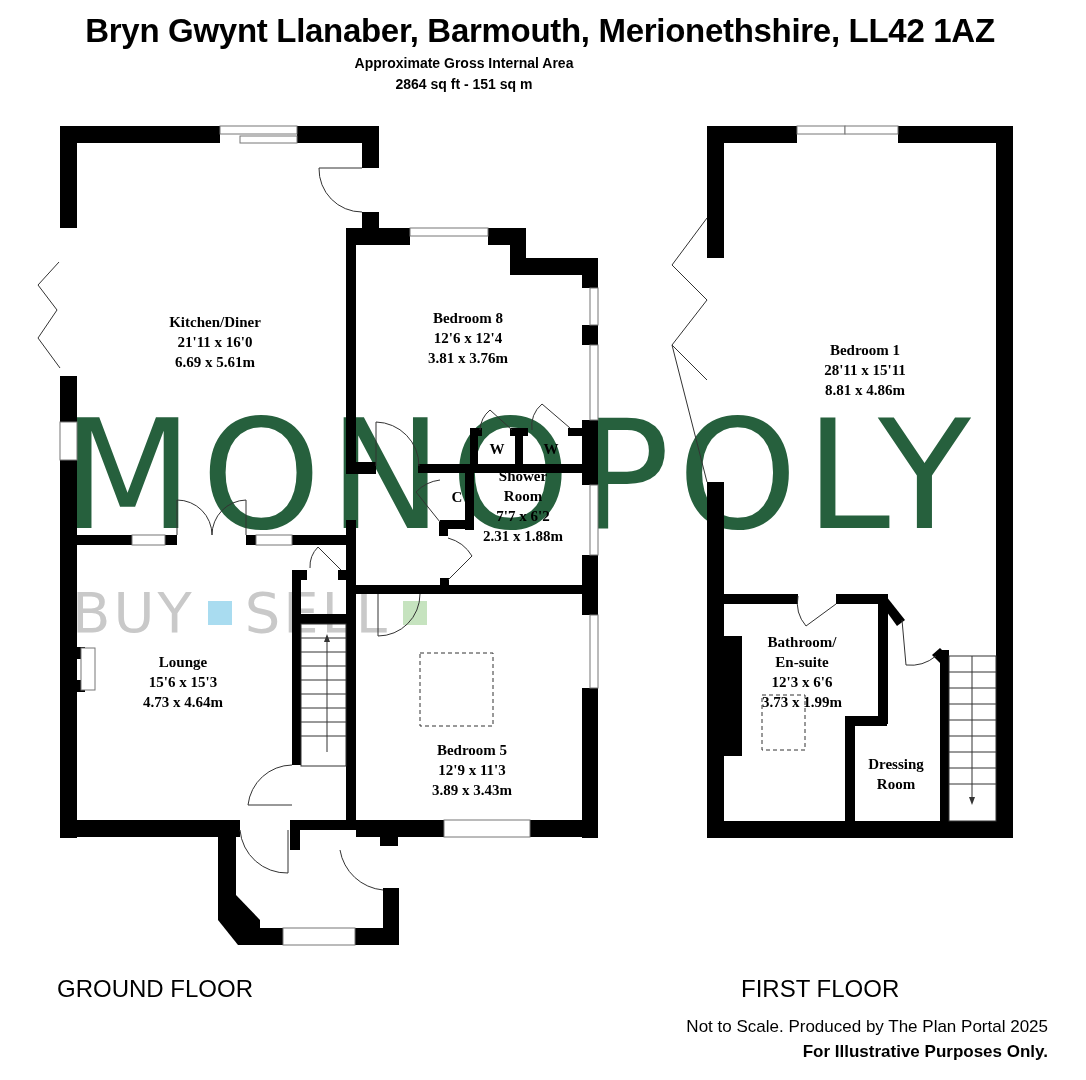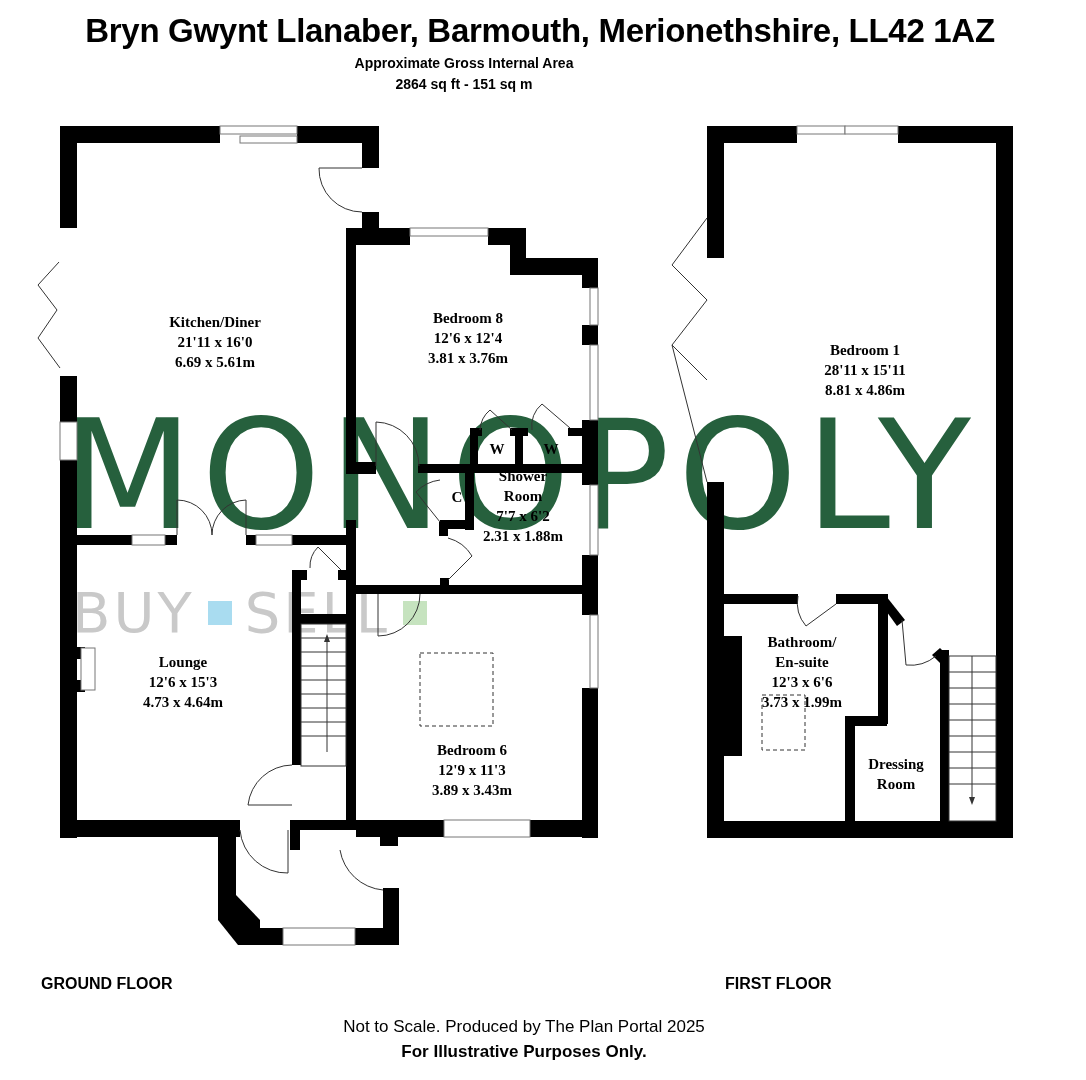--- a/index.html
+++ b/index.html
@@ -1,22 +1,22 @@
 <!DOCTYPE html>
 <html><head>
 <meta charset="utf-8">
 <style>
   html, body { margin: 0; padding: 0; background: #ffffff; }
   body { width: 1086px; height: 1080px; position: relative; overflow: hidden;
          font-family: "Liberation Sans", sans-serif; color: #000; }
   .title { position: absolute; left: 0; width: 1028px; top: 12px; text-align: center;
            font-size: 33px; font-weight: bold; letter-spacing: -0.3px; padding-left: 26px; }
   .sub { position: absolute; left: 0; width: 928px; text-align: center; font-size: 14px; font-weight: bold; }
-  .floor-label { position: absolute; font-size: 16px; font-weight: bold; }
-  .foot { position: absolute; left: 0; width: 1048px; text-align: center; font-size: 17px; }
+  .floor-label { position: absolute; font-size: 24px; font-weight: normal; margin-left: 16px; }
+  .foot { position: absolute; left: 0; width: 1048px; text-align: right; font-size: 17px; }
   svg { position: absolute; left: 0; top: 0; }
   .room-label { position: absolute; text-align: center; font-size: 15px; font-weight: bold; line-height: 20px; transform: translate(-50%, -50%); white-space: nowrap; font-family: Liberation Serif, serif; }
   .wm-big { position: absolute; left: 62px; top: 400px; font-size: 152px; color: #14532d; letter-spacing: 8px; font-family: "DejaVu Sans", sans-serif; font-weight: normal; opacity: 0.92; line-height: 1; }
   .wm-small { position: absolute; left: 72px; top: 585px; font-size: 56px; color: #c9c9c9; letter-spacing: 3px; font-family: "DejaVu Sans", sans-serif; line-height: 1; display: flex; align-items: center; gap: 13px; }
   .sq { display: inline-block; width: 24px; height: 24px; }
 </style>
 </head>
 <body>
 
 <div class="title">Bryn Gwynt Llanaber, Barmouth, Merionethshire, LL42 1AZ</div>
@@ -210,25 +210,25 @@
 <div class="room-label" style="left:551px; top:449px;">W</div>
 <div class="room-label" style="left:457px; top:497px;">C</div>
 <div class="room-label" style="left:523px; top:506px;">
   <div>Shower</div>
   <div>Room</div>
   <div>7'7 x 6'2</div>
   <div>2.31 x 1.88m</div>
 </div>
 <div class="room-label" style="left:183px; top:682px;">
   <div>Lounge</div>
-  <div>12'6 x 15'3</div>
+  <div>15'6 x 15'3</div>
   <div>4.73 x 4.64m</div>
 </div>
 <div class="room-label" style="left:472px; top:770px;">
-  <div>Bedroom 6</div>
+  <div>Bedroom 5</div>
   <div>12'9 x 11'3</div>
   <div>3.89 x 3.43m</div>
 </div>
 <div class="room-label" style="left:865px; top:370px;">
   <div>Bedroom 1</div>
   <div>28'11 x 15'11</div>
   <div>8.81 x 4.86m</div>
 </div>
 <div class="room-label" style="left:802px; top:672px;">
   <div>Bathroom/</div>

